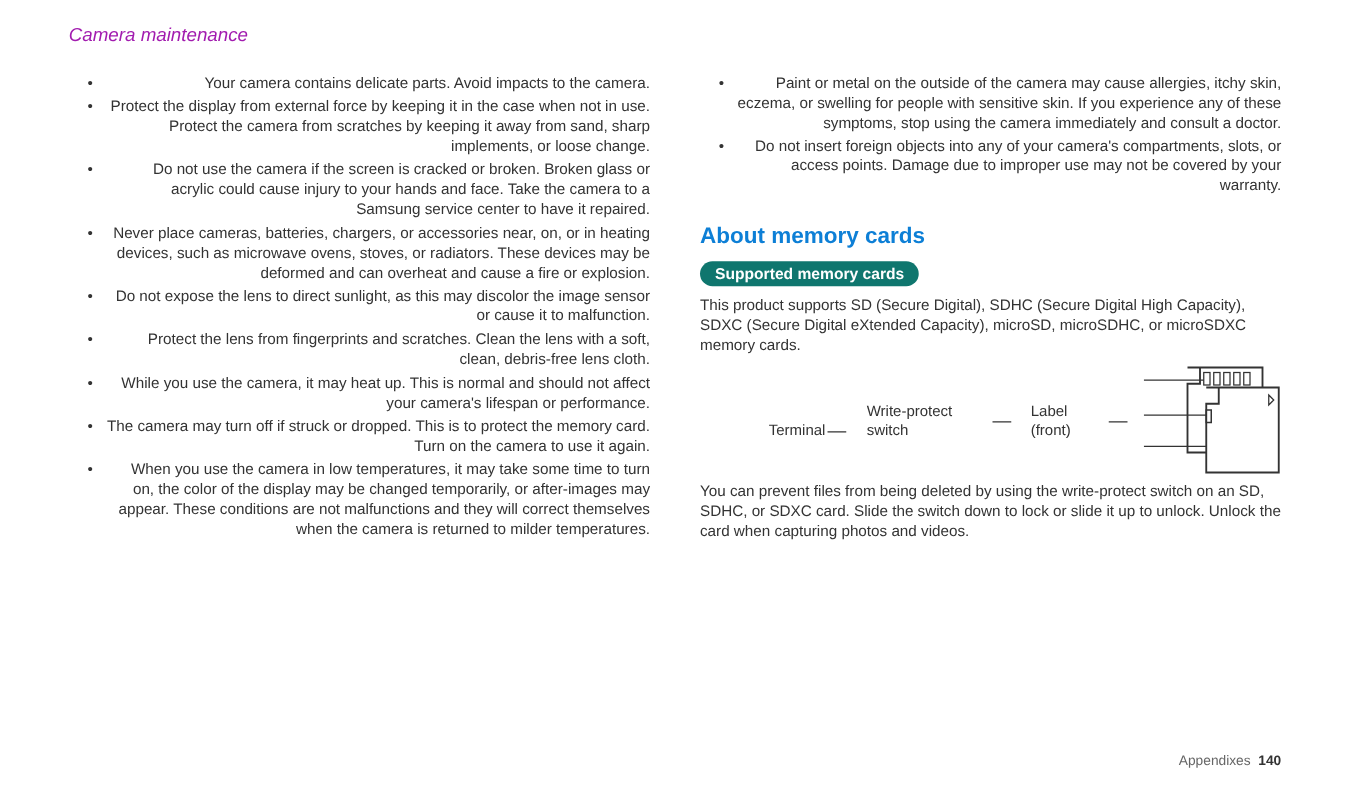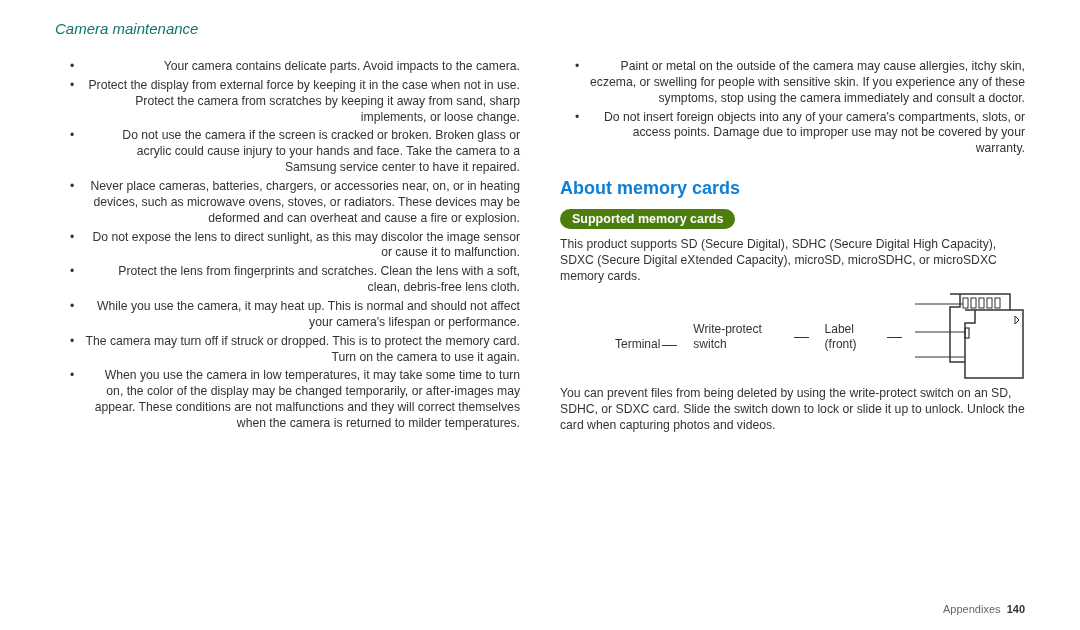--- a/index.html
+++ b/index.html
@@ -15,21 +15,21 @@
   .page {
     padding: 20px 55px 15px 55px;
     box-sizing: border-box;
     height: 100%;
     display: flex;
     flex-direction: column;
   }
   .header {
     font-style: italic;
     font-size: 15px;
-    color: #0f766e;
+    color: #a21caf;
     margin-bottom: 22px;
   }
   .columns {
     display: flex;
     gap: 40px;
     flex: 1;
     font-size: 12.2px;
     line-height: 1.3;
   }
   .col {
@@ -52,21 +52,21 @@
     left: -5px;
   }
   h2.section {
     color: #0d7fd6;
     font-size: 18px;
     font-weight: 600;
     margin: 20px 0 8px 0;
   }
   .pill {
     display: inline-block;
-    background: #4d7c0f;
+    background: #0f766e;
     color: #fff;
     padding: 2px 12px;
     border-radius: 12px;
     font-size: 12.5px;
     font-weight: 600;
     margin-bottom: 4px;
   }
   .para {
     margin: 4px 0;
   }

